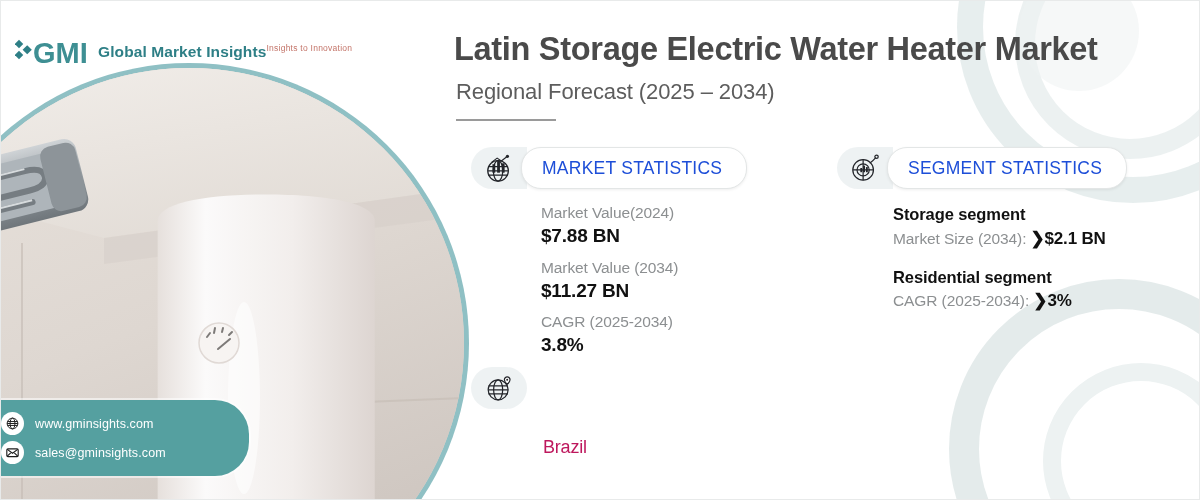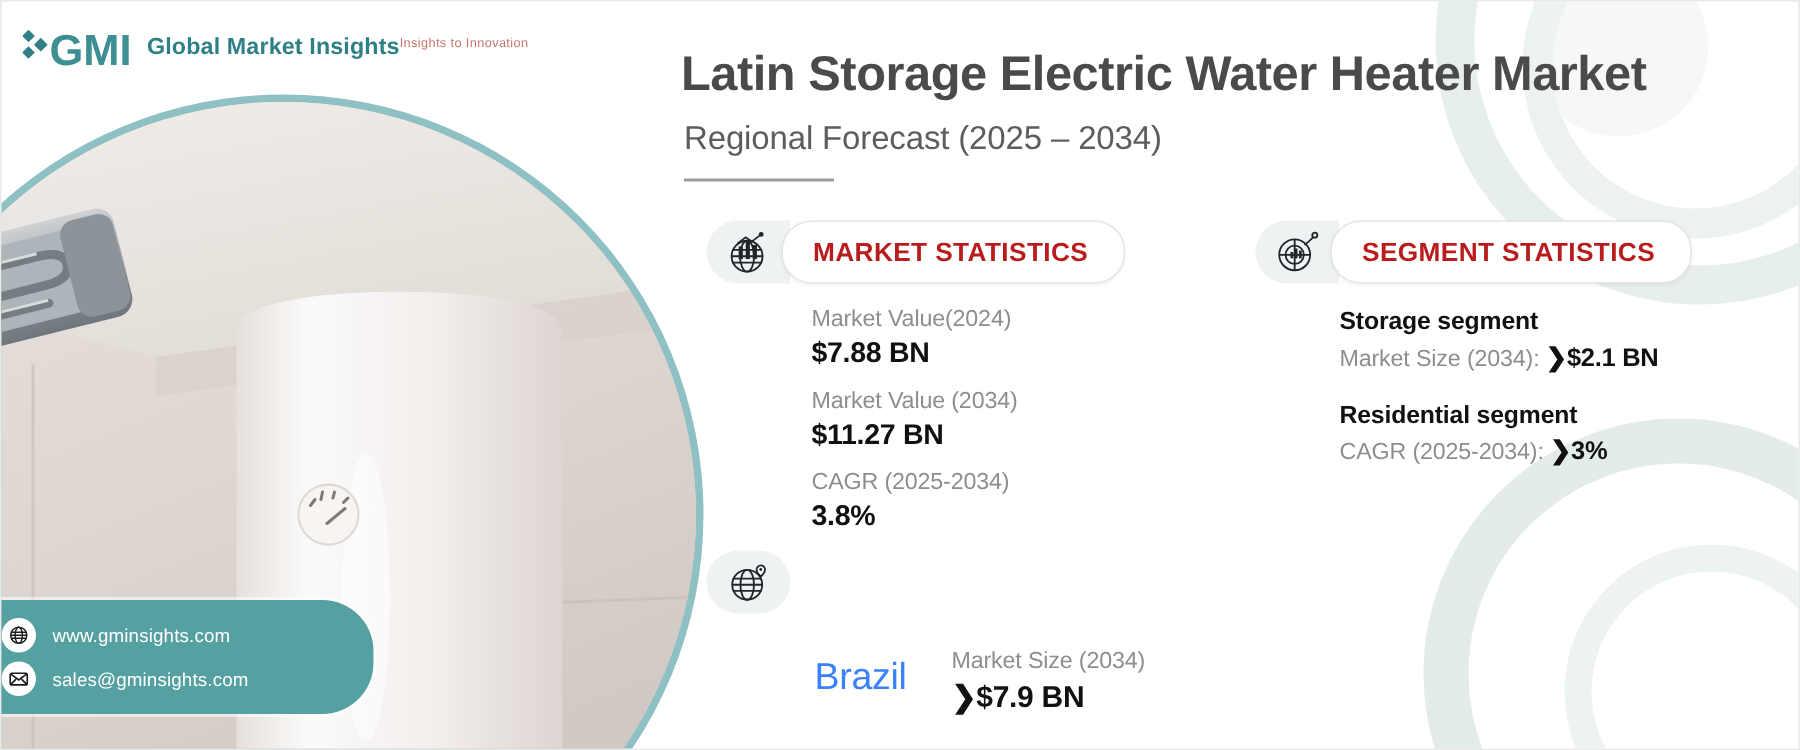--- a/index.html
+++ b/index.html
@@ -74,21 +74,21 @@
     width: 550px; height: 550px;
     border-radius: 50%;
     overflow: hidden;
     background: #ddd6d2;
   }
   .photo-svg { display: block; width: 100%; height: 100%; }
 
   
   .logo {
     position: absolute;
-    left: 14px; top: 14px;
+    left: 14px; top: 34px;
     display: flex;
     align-items: center;
     gap: 9px;
     z-index: 40;
   }
   .logo-mark { display: block; }
   .logo-text { display: flex; line-height: 1; }
   .logo-title {
     font-size: 15.5px;
     font-weight: 700;
@@ -170,22 +170,22 @@
     align-items: center;
     padding: 0 24px 0 20px;
     background: #ffffff;
     border: 1px solid #e3e6e6;
     border-radius: 20px;
     box-shadow: 0 1px 3px rgba(0,0,0,.07);
     margin-left: -6px;
   }
   .badge-label {
     font-size: 17.5px;
-    font-weight: 700;
-    color: #b91c1c;
+    font-weight: 400;
+    color: #1d4ed8;
     letter-spacing: .25px;
     white-space: nowrap;
   }
 
   .stats { margin-top: 14px; padding-left: 70px; }
   .stat-row { margin-bottom: 9px; }
   .stat-label {
     font-size: 15.5px;
     color: #8c8f91;
     letter-spacing: -.1px;
@@ -224,23 +224,23 @@
 
   
   .country-stats {
     margin-top: 18px;
     padding-left: 72px;
     display: flex;
     align-items: flex-start;
     gap: 30px;
   }
   .country-name {
-    font-size: 25px;
+    font-size: 18px;
     font-weight: 500;
-    color: #3b82f6;
+    color: #be185d;
     letter-spacing: -.2px;
     padding-top: 10px;
   }
   .country-figure { padding-top: 2px; }
   .country-label {
     font-size: 15.5px;
     color: #8c8f91;
     letter-spacing: -.1px;
     line-height: 1.5;
   }
@@ -480,24 +480,20 @@
           <circle cx="14.5" cy="17.5" r="11"></circle>
           <ellipse cx="14.5" cy="17.5" rx="5" ry="11"></ellipse>
           <path d="M3.9 13 H25.1 M3.9 22 H25.1 M3.5 17.5 H25.5"></path>
           <path d="M24.5 3.2 a3.1 3.1 0 0 1 3.1 3.1 c0 2.3 -3.1 5.2 -3.1 5.2 s-3.1 -2.9 -3.1 -5.2 a3.1 3.1 0 0 1 3.1 -3.1 z" fill="#ffffff"></path>
           <circle cx="24.5" cy="6.3" r="1.1" fill="#23252a" stroke="none"></circle>
         </svg>
       </span>
     </div>
     <div class="country-stats">
       <div class="country-name">Brazil</div>
-      <div class="country-figure">
-        <div class="country-label">Market Size (2034)</div>
-        <div class="country-value">❯$7.9 BN</div>
-      </div>
     </div>
   </div>
 
   <div class="contact">
     <div class="contact-row">
       <span class="contact-ico">
         <svg width="13" height="13" viewBox="0 0 16 16" fill="none" stroke="#1d1d1d" stroke-width="1.2">
           <circle cx="8" cy="8" r="6.6"></circle>
           <ellipse cx="8" cy="8" rx="3" ry="6.6"></ellipse>
           <path d="M1.8 5.6 H14.2 M1.8 10.4 H14.2 M1.4 8 H14.6"></path>

